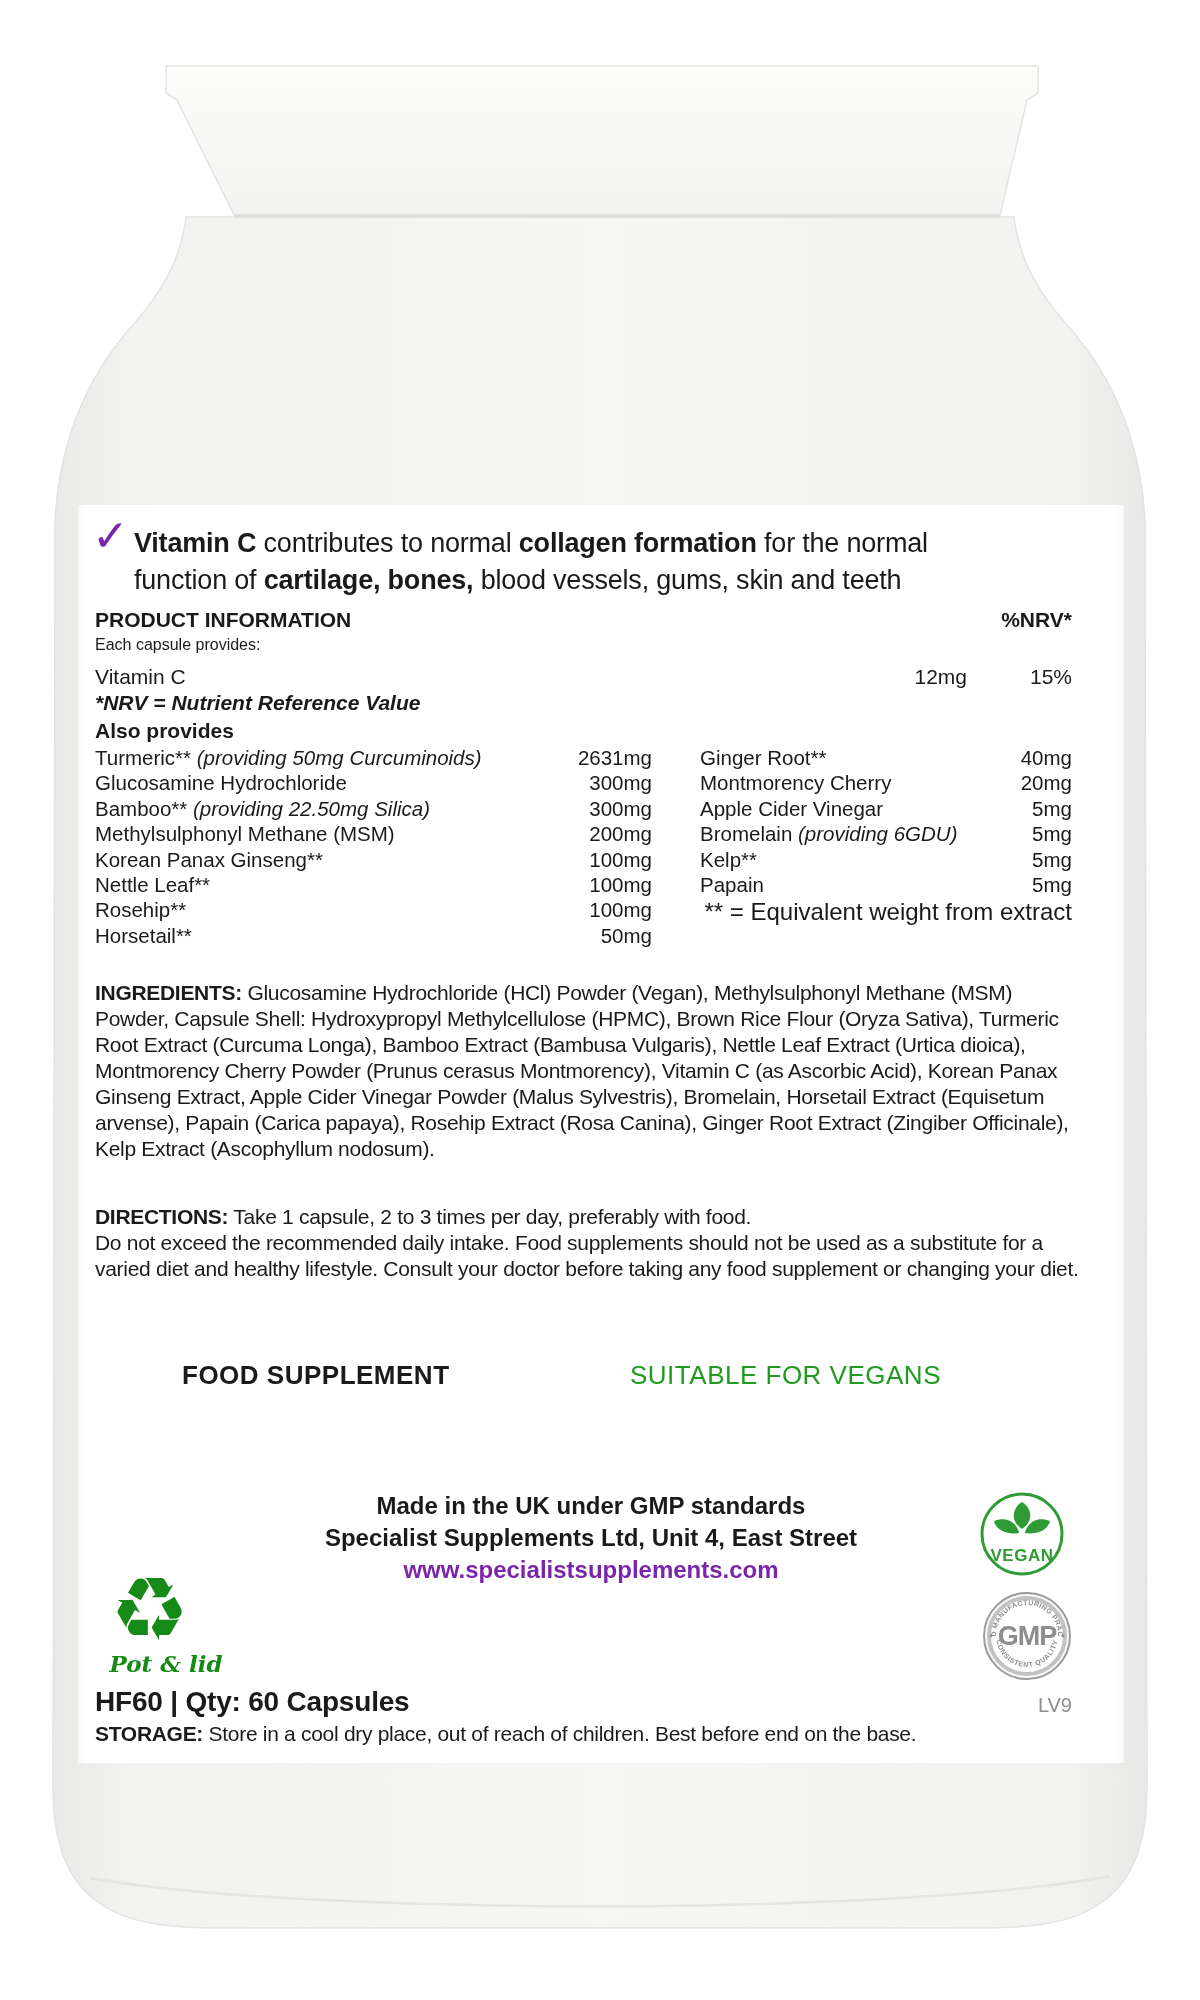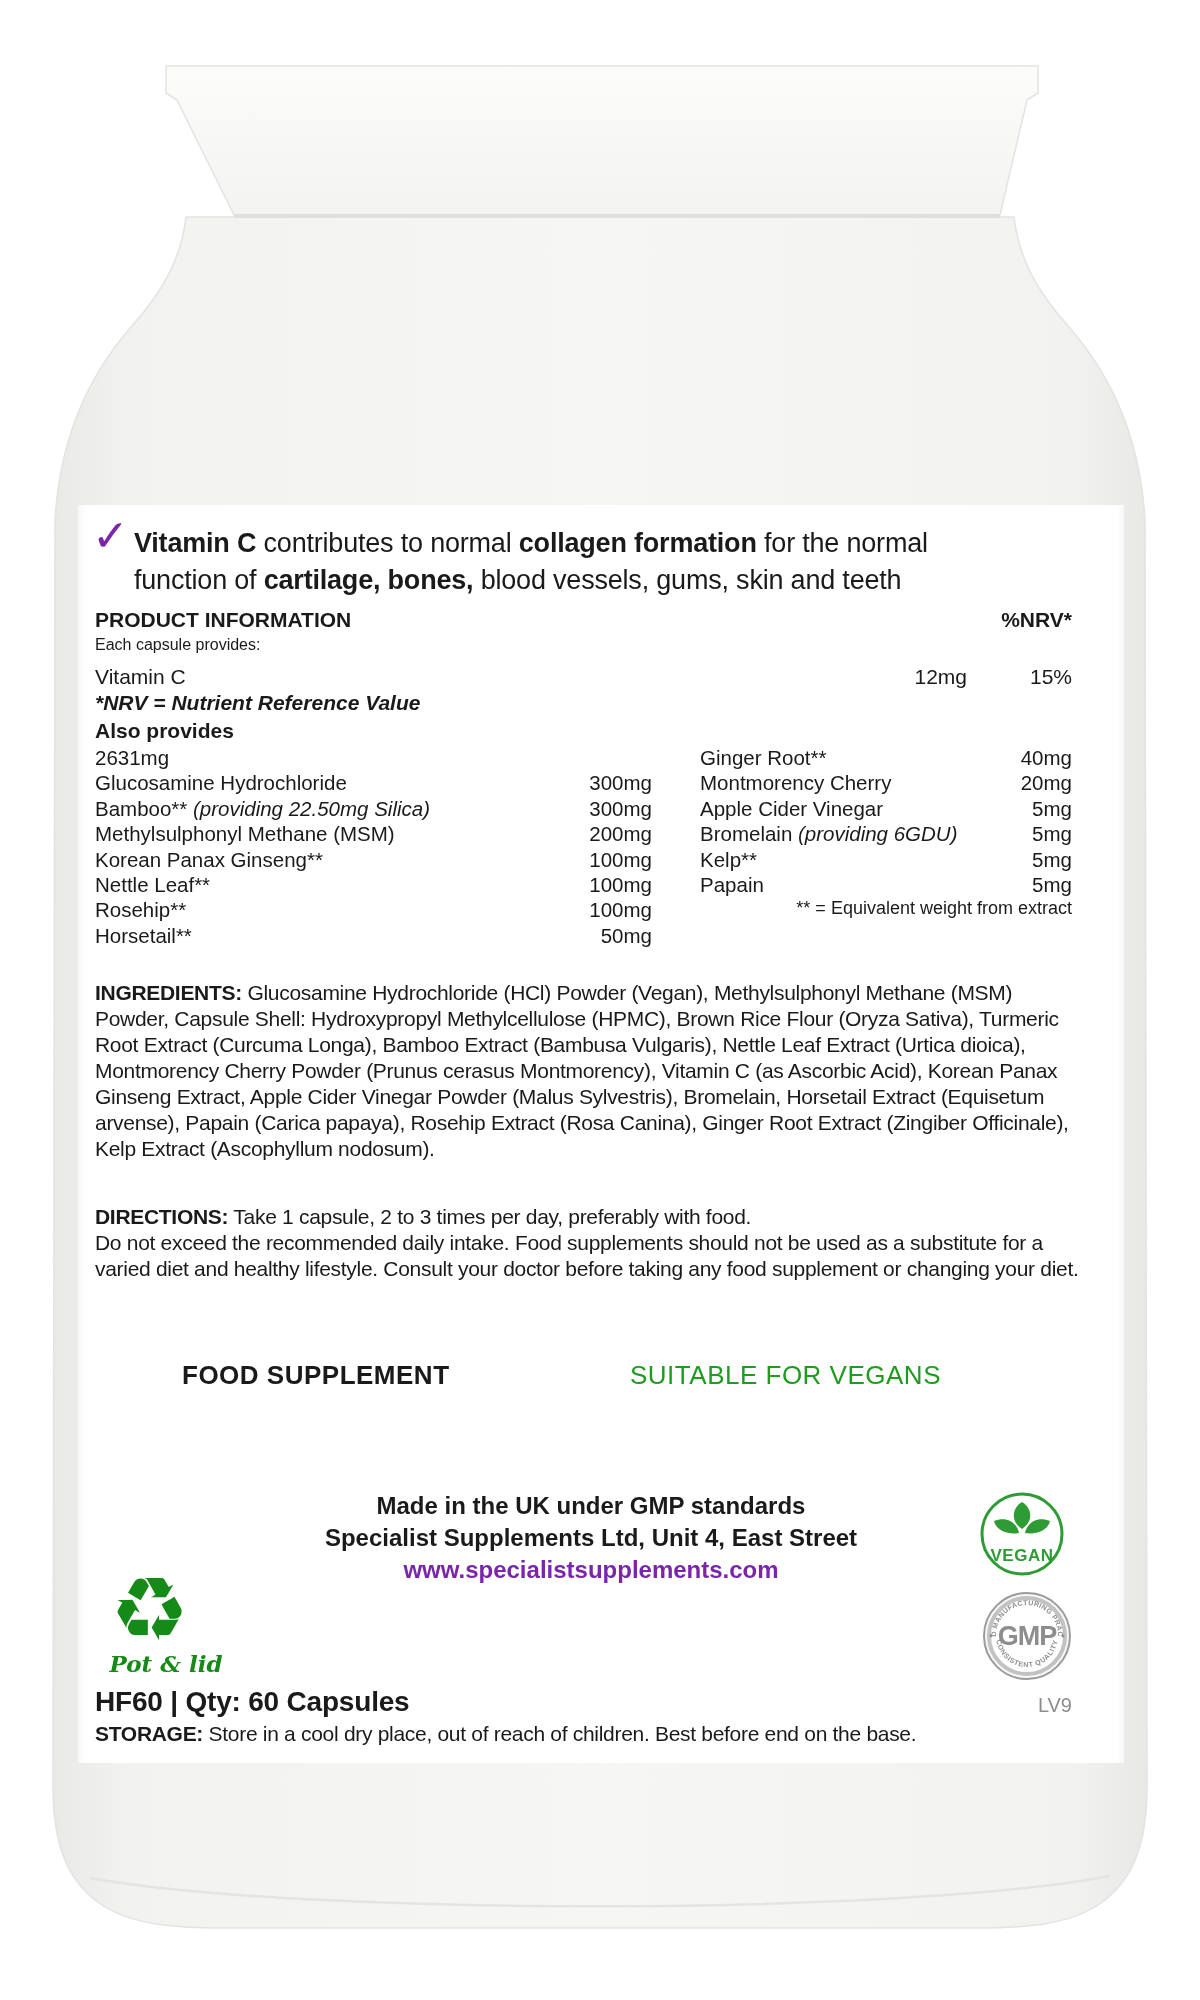--- a/index.html
+++ b/index.html
@@ -22,21 +22,21 @@
   .spacer{flex:1;}
   .col-amt{width:100px;text-align:right;}
   .col-nrv{width:105px;text-align:right;}
   .nut-col{top:746px;}
   .nut-left{left:95px;width:557px;}
   .nut-right{left:700px;width:372px;}
   .nut-row{display:flex;height:25.4px;font-size:20.5px;white-space:nowrap;}
   .nut-name{flex:1;}
   .nut-name i{font-style:italic;}
   .nut-amt{text-align:right;}
-  .nut-foot{left:700px;top:898px;width:372px;text-align:right;font-size:18px;}
+  .nut-foot{left:700px;top:898px;width:372px;text-align:right;font-size:24px;}
   .para{left:95px;width:992px;font-size:21px;line-height:26px;letter-spacing:-0.3px;text-align:left;}
   .para b{letter-spacing:-0.3px;margin-top:26px;}
   .para-ingredients{top:980px;}
   .para-directions{top:1204px;}
   .food-supplement{left:182px;top:1360px;font-size:26px;letter-spacing:0.5px;font-weight:bold;}
   .vegan-note{left:630px;top:1360px;font-size:26px;letter-spacing:0.5px;color:var(--c-green,#1f9b1f);}
   .mfg{left:95px;top:1490px;width:992px;text-align:center;font-size:24px;font-weight:bold;line-height:32px;}
   .mfg-site{color:var(--c-purple,#7a25aa);}
   .recycle-glyph{left:110px;top:1566px;font-size:88px;line-height:88px;color:var(--c-recycle,#168a16);}
   .recycle-label{left:96px;top:1650px;width:140px;text-align:center;font-family:"DejaVu Serif",serif;
@@ -88,20 +88,21 @@
   <div class="abs pi-row pi-vitc">
     <span style="flex:1">Vitamin C</span>
     <span class="col-amt">12mg</span>
     <span class="col-nrv">15%</span>
   </div>
   <div class="abs pi-note">*NRV = Nutrient Reference Value</div>
   <div class="abs pi-also">Also provides</div>
 
   <div class="abs nut-col nut-left">
       <div class="nut-row">
+        <span class="nut-name">Turmeric**<i> (providing 50mg Curcuminoids)</i></span>
         <span class="nut-amt">2631mg</span>
       </div>
       <div class="nut-row">
         <span class="nut-name">Glucosamine Hydrochloride</span>
         <span class="nut-amt">300mg</span>
       </div>
       <div class="nut-row">
         <span class="nut-name">Bamboo**<i> (providing 22.50mg Silica)</i></span>
         <span class="nut-amt">300mg</span>
       </div>

